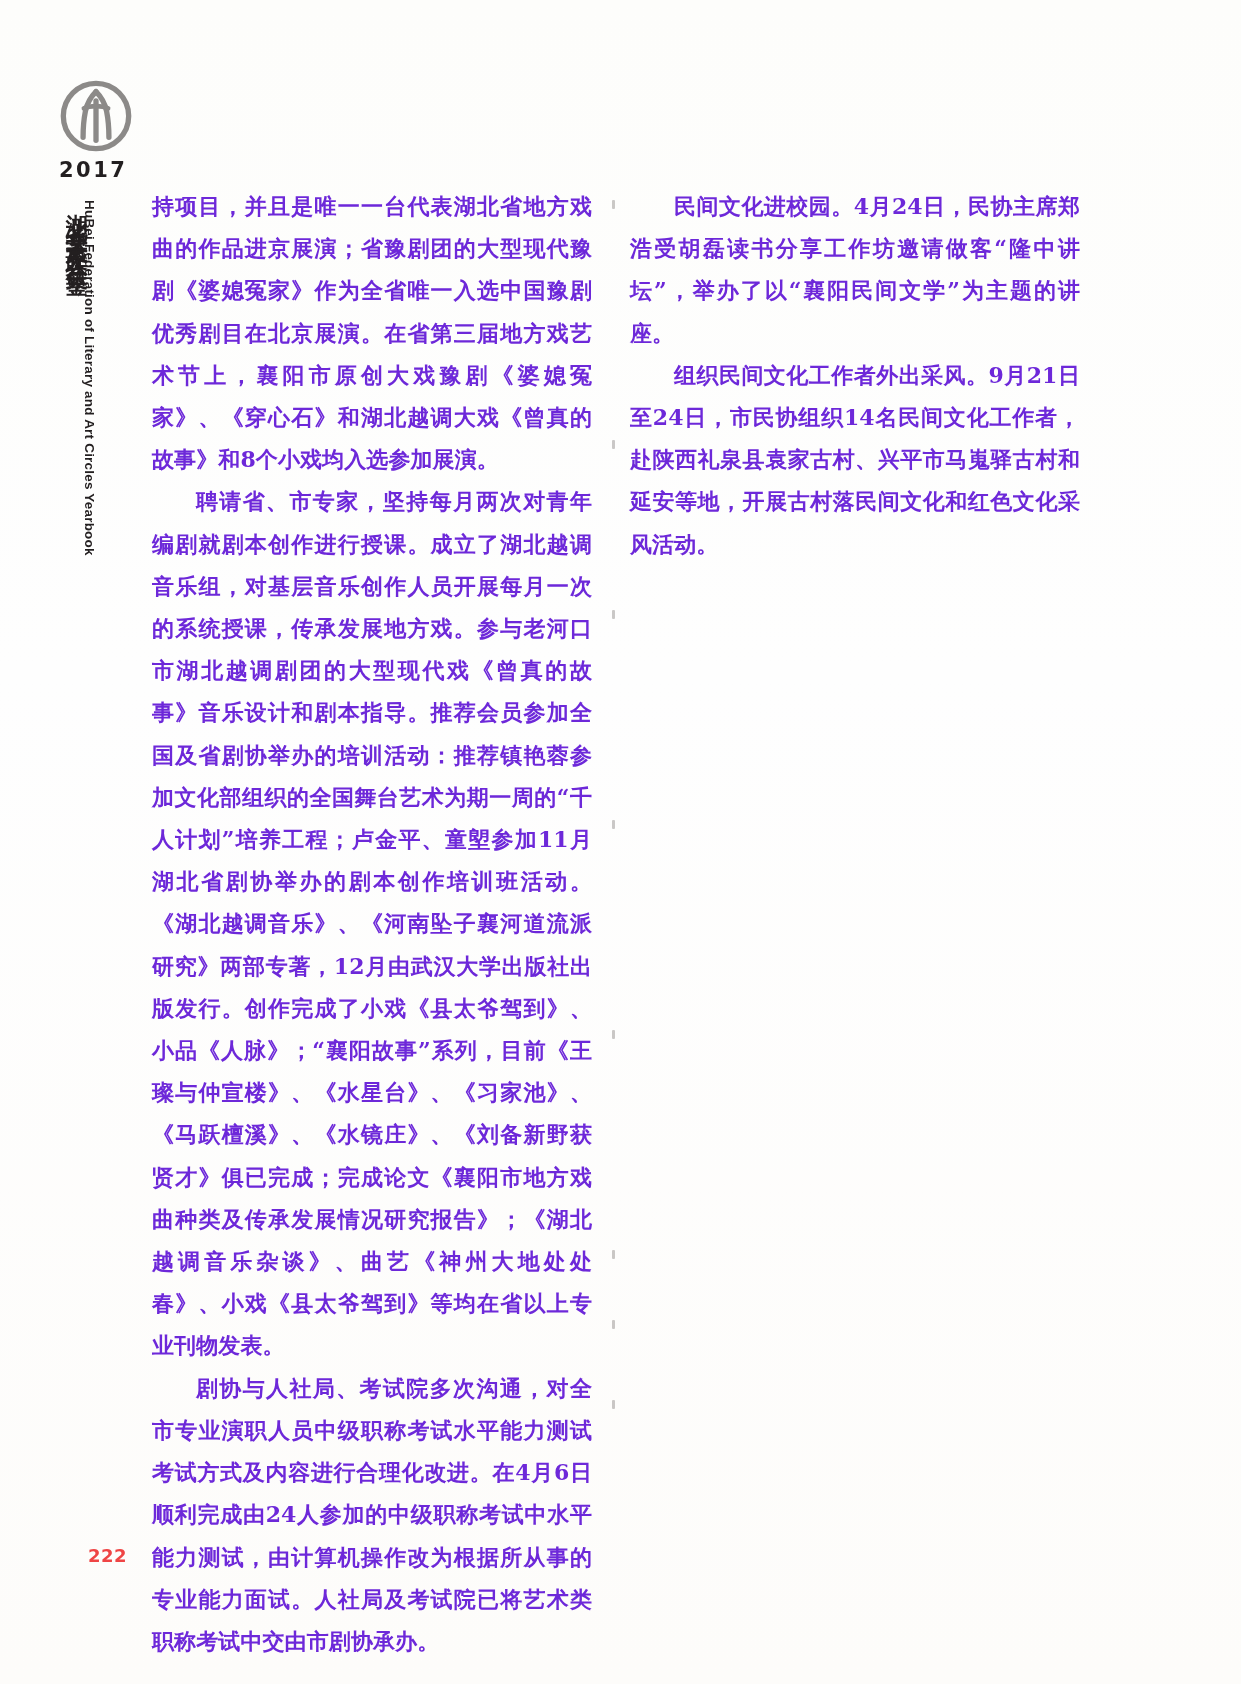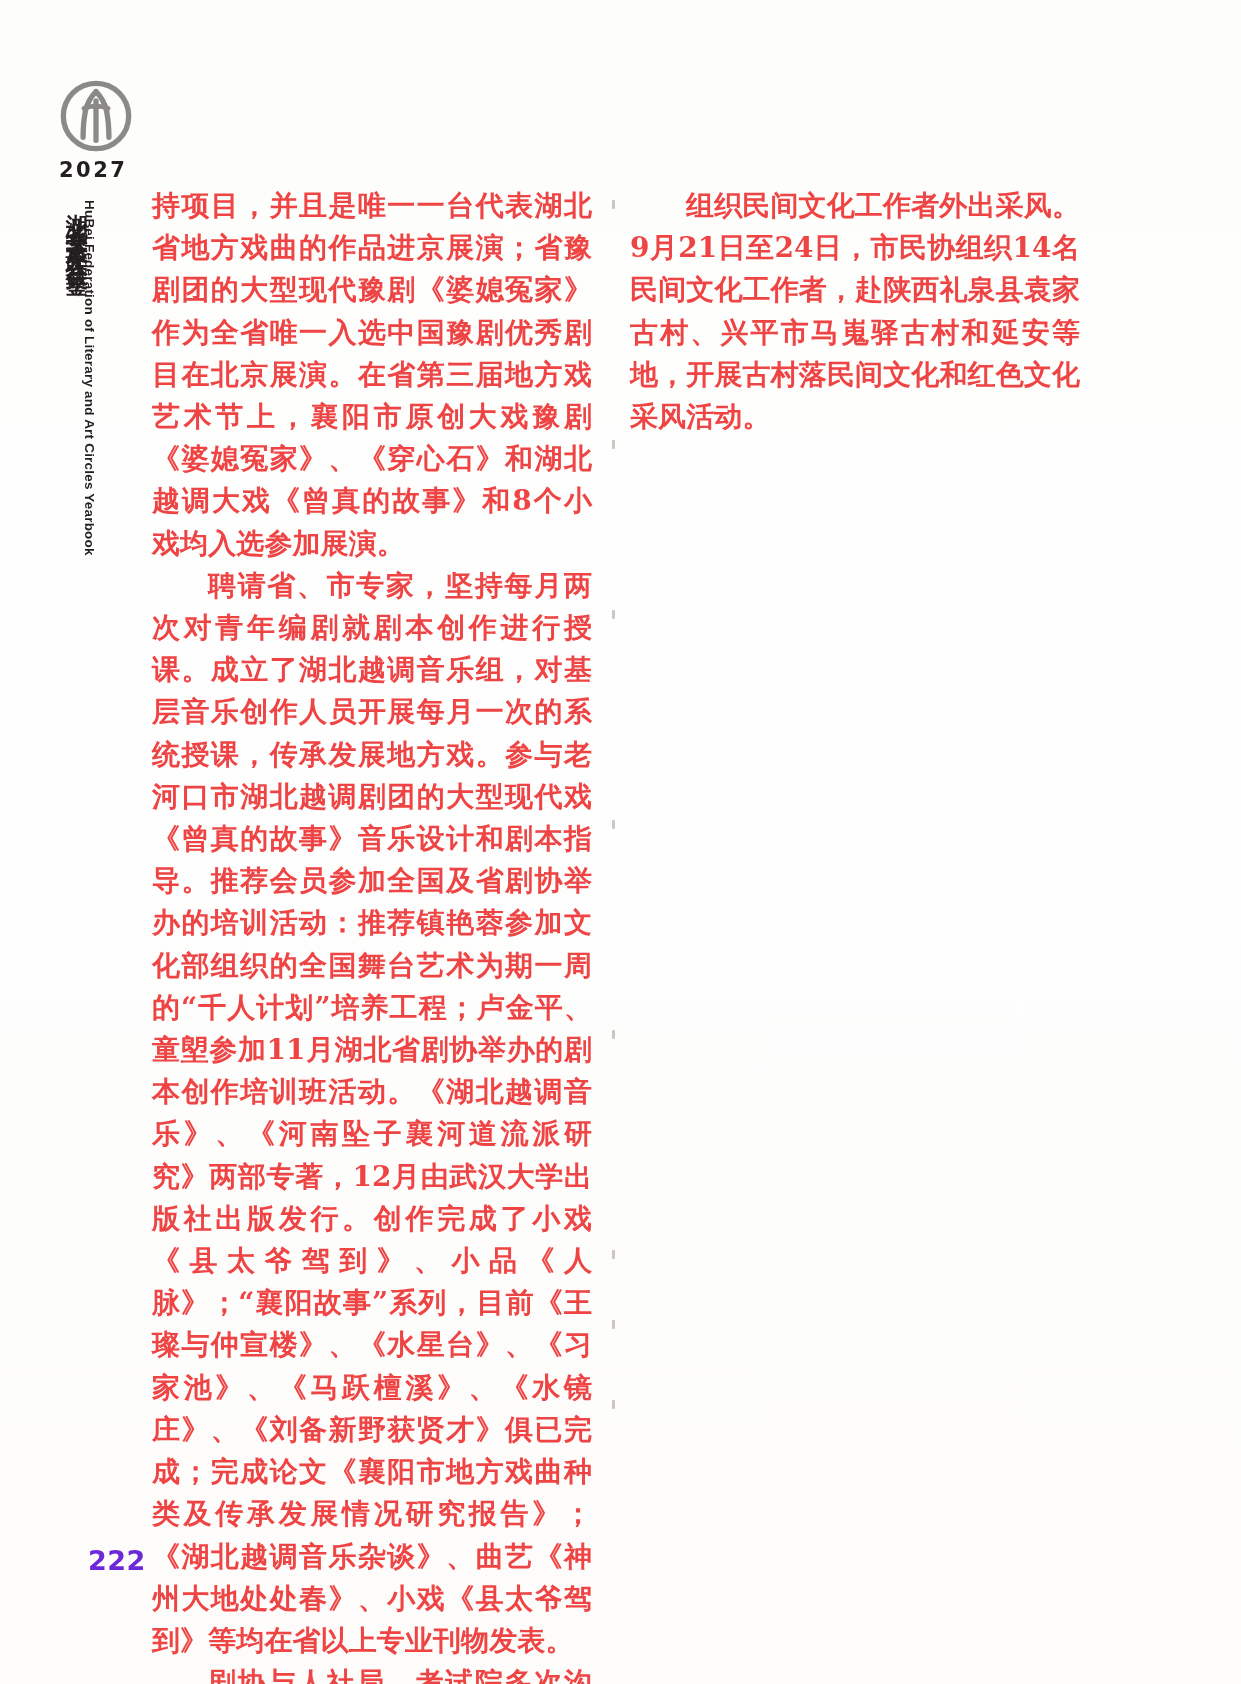--- a/index.html
+++ b/index.html
@@ -94,22 +94,22 @@
     transform: rotate(90deg) translateY(-100%);
     transform: rotate(90deg);
   }
 
   .page-number {
     position: absolute;
     left: 88px;
     top: 1545px;
     font-family: "DejaVu Sans", sans-serif;
     font-weight: 700;
-    font-size: 27px;
-    color: #6d28d9;
+    font-size: 18px;
+    color: #ef4444;
     letter-spacing: 0.5px;
   }
 
   
   .columns {
     position: absolute;
     left: 152px;
     top: 185px;
     width: 1010px;
     display: flex;
@@ -117,23 +117,23 @@
   }
   .col {
     width: 440px;
   }
   .col-right { width: 450px; }
 
   p.para {
     margin: 0;
     font-family: "DejaVu Serif", "Liberation Serif", serif;
     font-weight: 700;
-    font-size: 28px;
+    font-size: 22px;
     line-height: 42.2px;
-    color: #ef4444;
+    color: #6d28d9;
     text-align: justify;
     text-justify: inter-character;
     letter-spacing: 0.1px;
     text-indent: 0;
     word-break: break-all;
     -webkit-font-smoothing: none;
   }
   p.para.indent {
     text-indent: 2em;
   }
@@ -163,21 +163,21 @@
   <div class="sidebar">
 
     <div class="logo-block">
       <svg class="logo-mark" viewBox="0 0 100 100">
         <circle cx="50" cy="50" r="43" fill="none" stroke="#8c8a88" stroke-width="7"></circle>
         <path d="M50 18 C43 25 38 34 36 44 C34 54 33 64 33 78" fill="none" stroke="#8c8a88" stroke-width="7" stroke-linecap="round"></path>
         <path d="M50 18 C57 25 62 34 64 44 C66 54 67 64 67 78" fill="none" stroke="#8c8a88" stroke-width="7" stroke-linecap="round"></path>
         <path d="M50 30 L50 82" stroke="#8c8a88" stroke-width="7" stroke-linecap="round"></path>
         <path d="M34 40 C42 36 58 36 66 40" fill="none" stroke="#8c8a88" stroke-width="6" stroke-linecap="round"></path>
       </svg>
-      <div class="logo-year">2027</div>
+      <div class="logo-year">2017</div>
     </div>
 
     <div class="side-strip">
       <div class="side-strip-cn">湖北省文学艺术界联合会年鉴</div>
     </div>
 
     <div class="side-strip-en">HuBei Federation of Literary and Art Circles Yearbook</div>
 
     <div class="page-number">222</div>
   </div>
@@ -196,19 +196,20 @@
   <div class="columns">
 
     <div class="col col-left">
       <p class="para">持项目，并且是唯一一台代表湖北省地方戏曲的作品进京展演；省豫剧团的大型现代豫剧《婆媳冤家》作为全省唯一入选中国豫剧优秀剧目在北京展演。在省第三届地方戏艺术节上，襄阳市原创大戏豫剧《婆媳冤家》、《穿心石》和湖北越调大戏《曾真的故事》和8个小戏均入选参加展演。</p>
       <p class="para indent">聘请省、市专家，坚持每月两次对青年编剧就剧本创作进行授课。成立了湖北越调音乐组，对基层音乐创作人员开展每月一次的系统授课，传承发展地方戏。参与老河口市湖北越调剧团的大型现代戏《曾真的故事》音乐设计和剧本指导。推荐会员参加全国及省剧协举办的培训活动：推荐镇艳蓉参加文化部组织的全国舞台艺术为期一周的“千人计划”培养工程；卢金平、童塱参加11月湖北省剧协举办的剧本创作培训班活动。《湖北越调音乐》、《河南坠子襄河道流派研究》两部专著，12月由武汉大学出版社出版发行。创作完成了小戏《县太爷驾到》、小品《人脉》；“襄阳故事”系列，目前《王璨与仲宣楼》、《水星台》、《习家池》、《马跃檀溪》、《水镜庄》、《刘备新野获贤才》俱已完成；完成论文《襄阳市地方戏曲种类及传承发展情况研究报告》；《湖北越调音乐杂谈》、曲艺《神州大地处处春》、小戏《县太爷驾到》等均在省以上专业刊物发表。</p>
       <p class="para indent">剧协与人社局、考试院多次沟通，对全市专业演职人员中级职称考试水平能力测试考试方式及内容进行合理化改进。在4月6日顺利完成由24人参加的中级职称考试中水平能力测试，由计算机操作改为根据所从事的专业能力面试。人社局及考试院已将艺术类职称考试中交由市剧协承办。</p>
 
     </div>
 
     <div class="col col-right">
+      <p class="para indent">民间文化进校园。4月24日，民协主席郑浩受胡磊读书分享工作坊邀请做客“隆中讲坛”，举办了以“襄阳民间文学”为主题的讲座。</p>
       <p class="para indent">组织民间文化工作者外出采风。9月21日至24日，市民协组织14名民间文化工作者，赴陕西礼泉县袁家古村、兴平市马嵬驿古村和延安等地，开展古村落民间文化和红色文化采风活动。</p>
 
     </div>
 
   </div>
 
 </div>
 
 </body></html>

